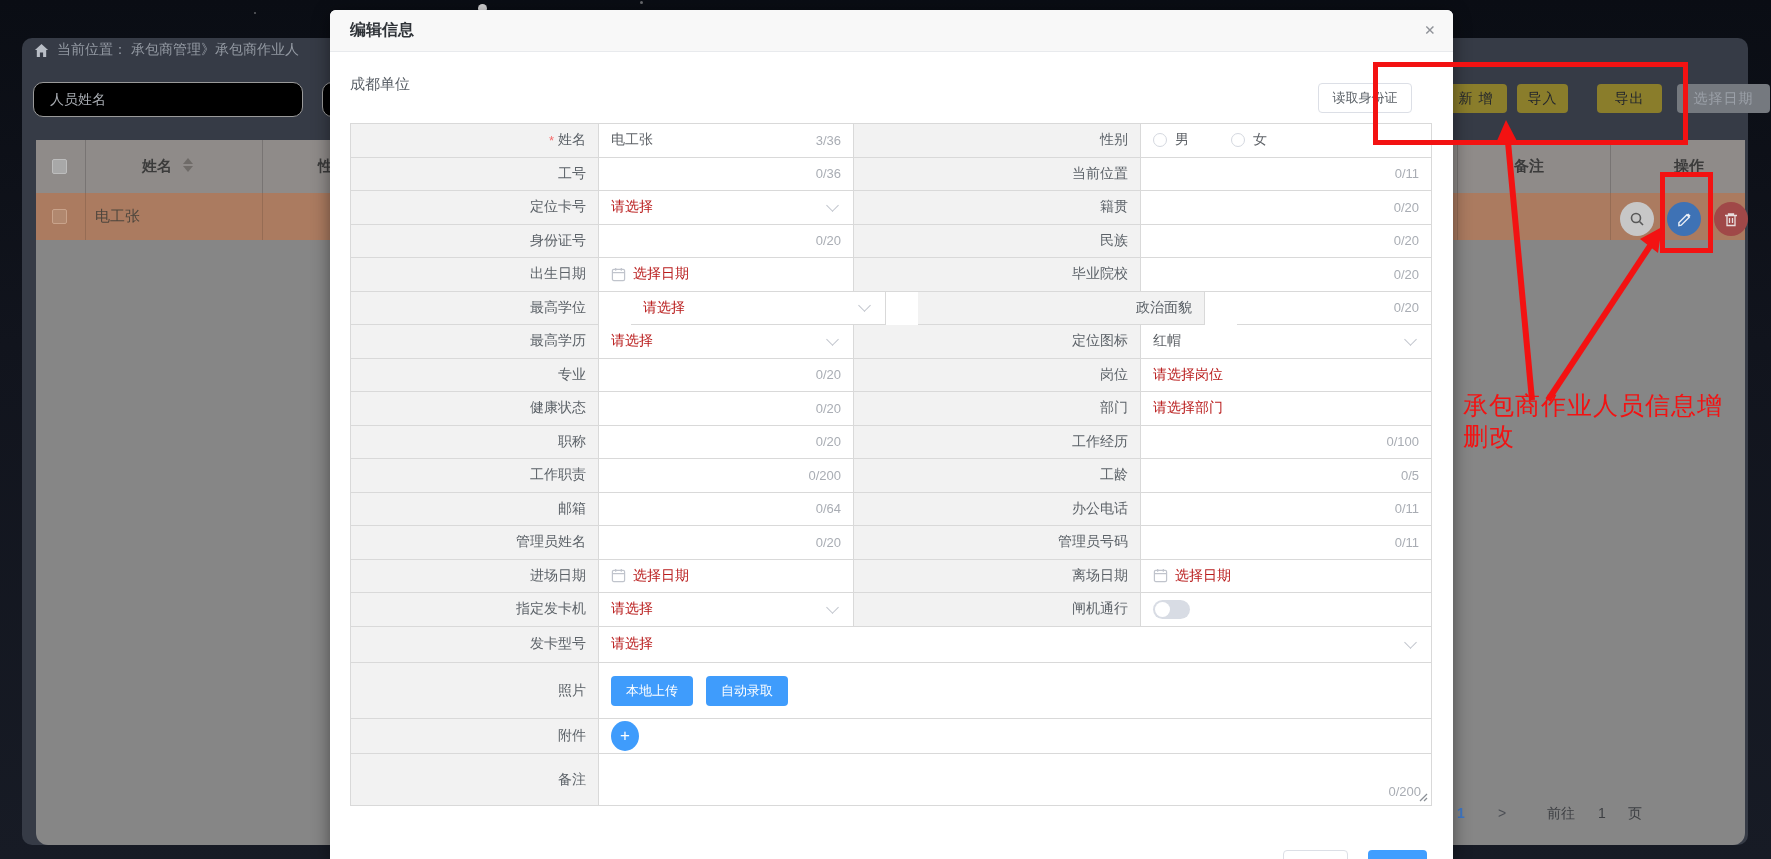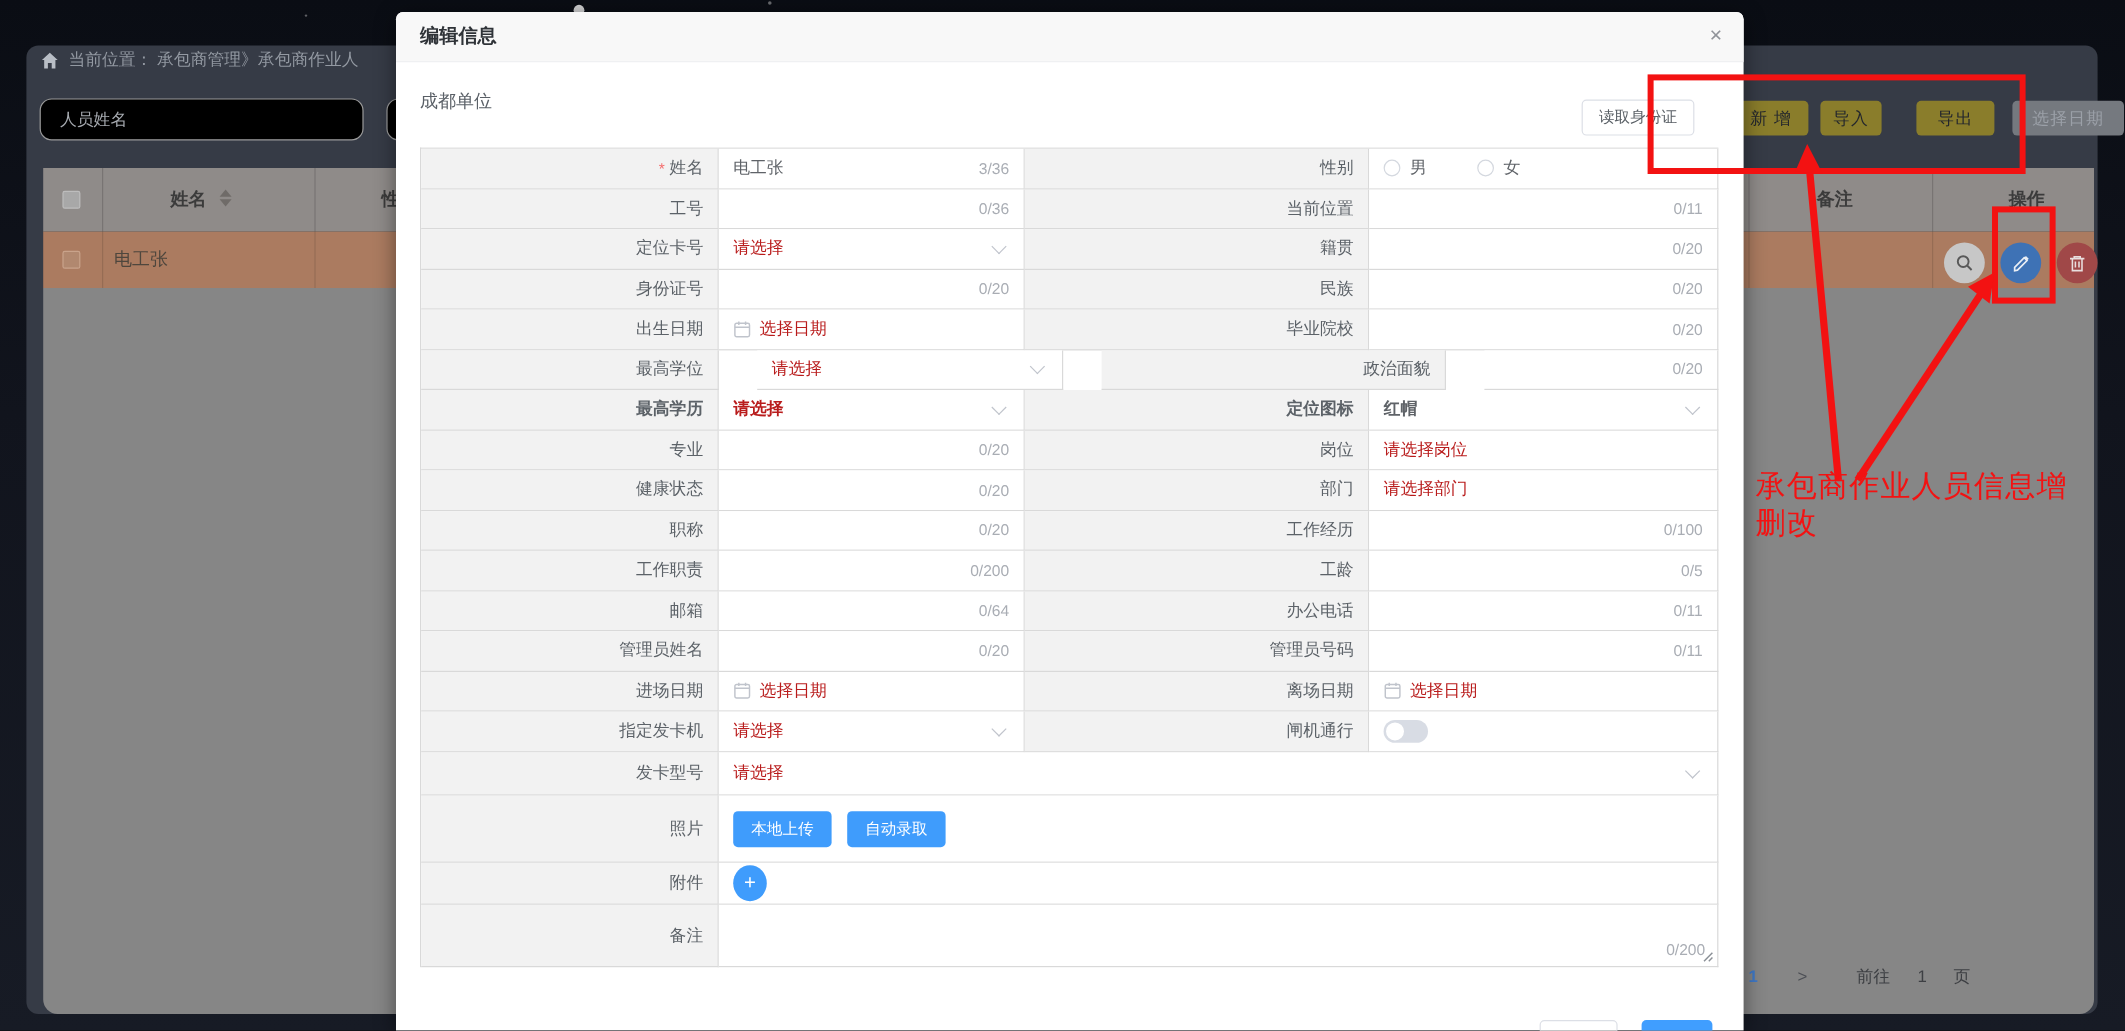--- a/index.html
+++ b/index.html
@@ -259,21 +259,21 @@
             <div class="chev"></div>
           </div>
           <div class="fcell lab" style="width: 287px; flex: 0 0 auto;">
             <span>政治面貌</span>
           </div>
           <div class="fcell fld" style="flex: 1 1 0%;">
             <span class="fval fph"></span>
             <span class="fcnt">0/20</span>
           </div>
         </div>
-        <div class="frow" style="height: 33.5px; font-weight: bold;">
+        <div class="frow" style="height: 33.5px;">
           <div class="fcell lab" style="width: 248px; flex: 0 0 auto;">
             <span>最高学历</span>
           </div>
           <div class="fcell fld" style="width: 255px; flex: 0 0 auto;">
             <span class="fval fph">请选择</span>
             <div class="chev"></div>
           </div>
           <div class="fcell lab" style="width: 287px; flex: 0 0 auto;">
             <span>定位图标</span>
           </div>

